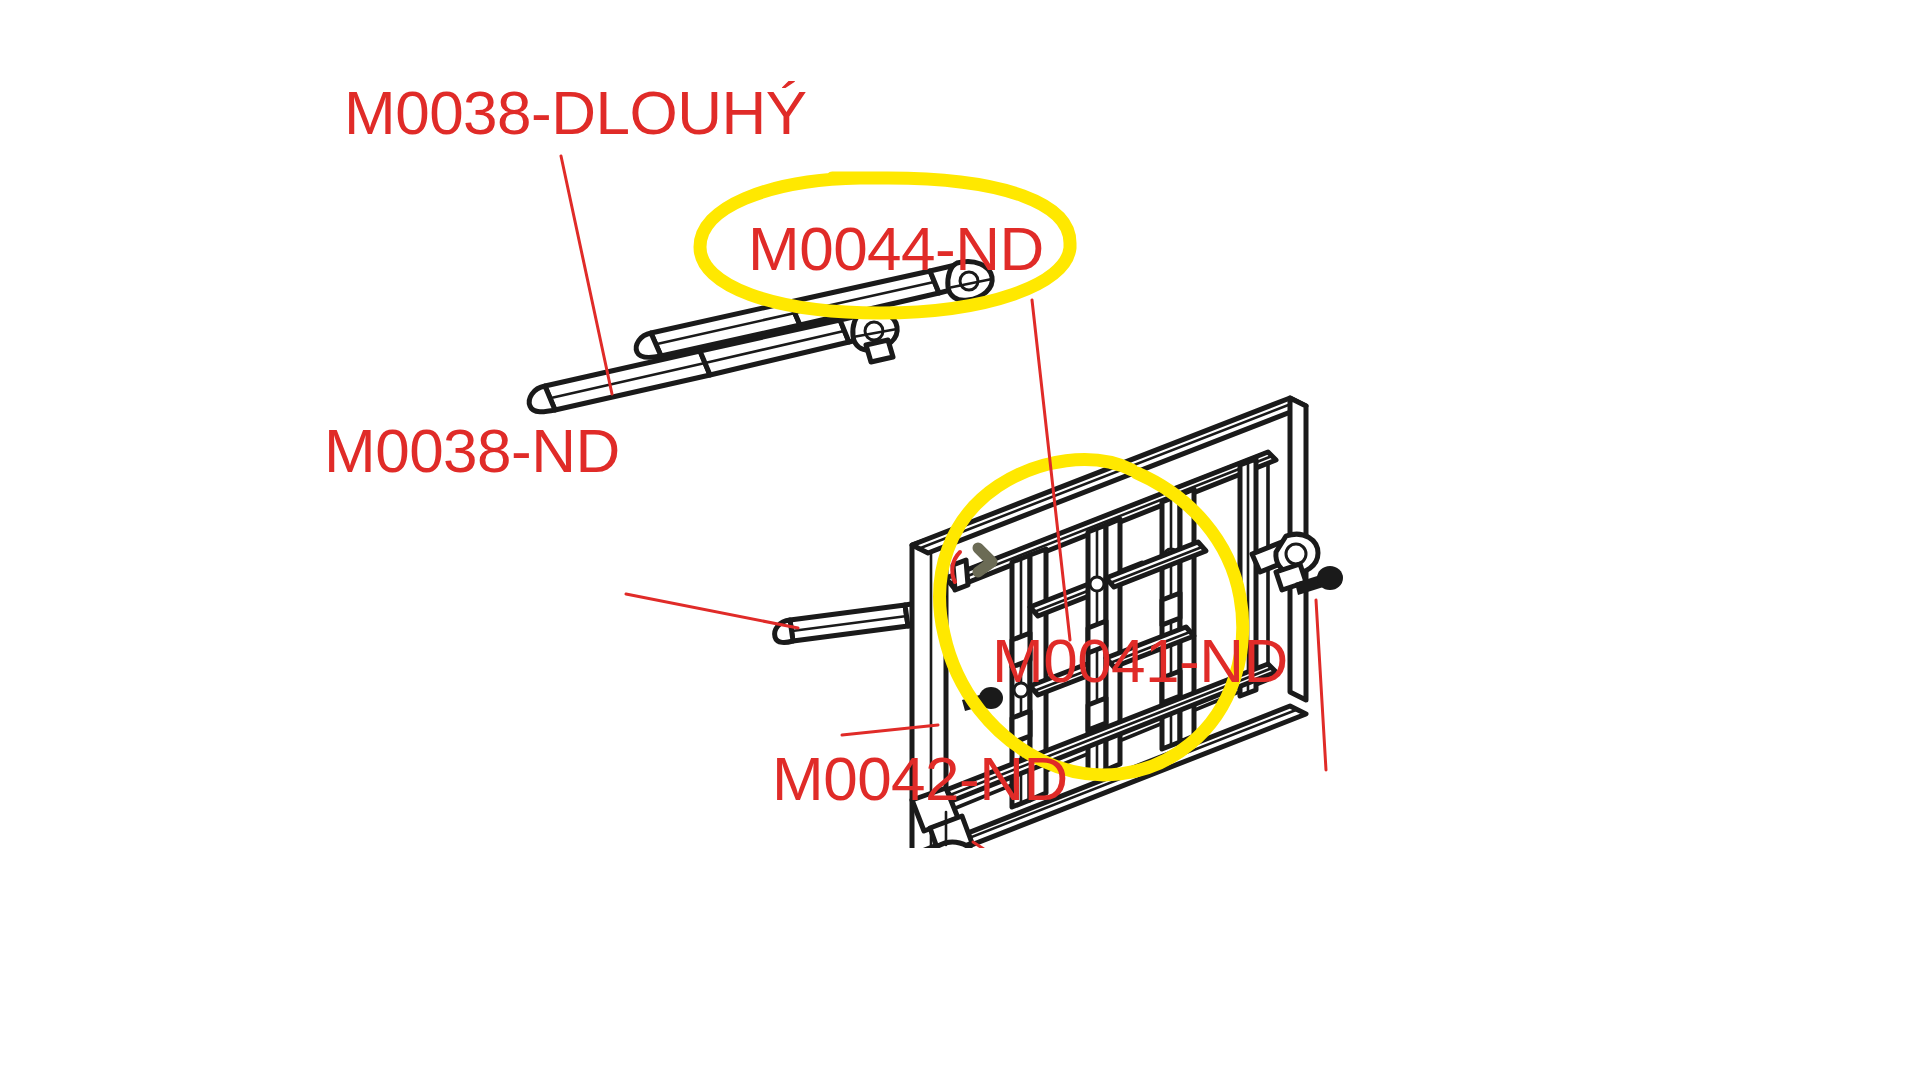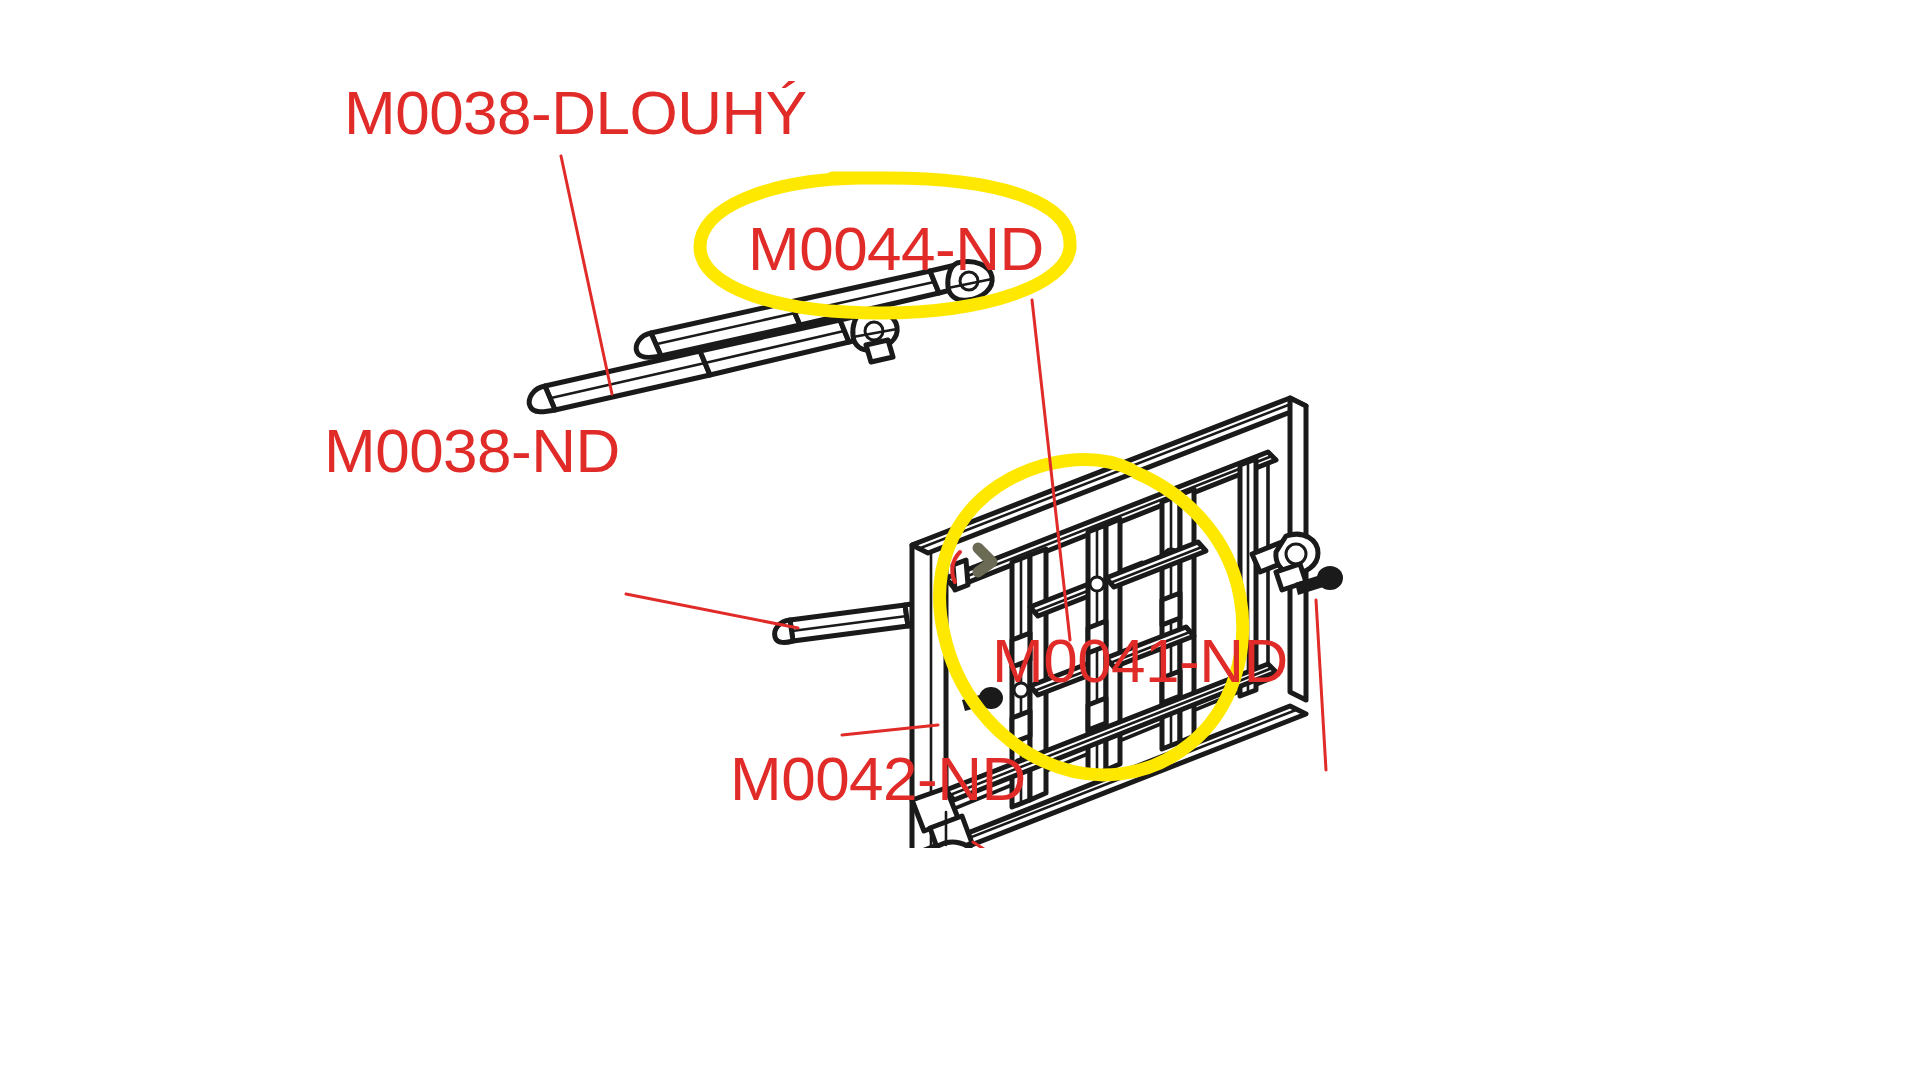--- a/index.html
+++ b/index.html
@@ -32,21 +32,21 @@
     letter-spacing: -0.5px;
     white-space: nowrap;
     line-height: 1;
     user-select: none;
   }
   .lbl-m0038-dlouhy { left: 344px; top: 82px; }
   .lbl-m0044-nd     { left: 712px; top: 218px; margin-left: 36px; }
   .lbl-m0038-nd     { left: 324px; top: 420px; }
   .lbl-m0037-nd     { left: 394px; top: 565px; }
   .lbl-m0041-nd     { left: 952px; top: 630px; margin-left: 40px; }
-  .lbl-m0042-nd     { left: 730px; top: 748px; }
+  .lbl-m0042-nd     { left: 772px; top: 748px; }
 </style>
 </head>
 <body>
 
 <div id="stage">
 
   <svg id="artboard" viewBox="0 0 1920 1080" xmlns="http://www.w3.org/2000/svg">
 
     <defs>
       <style>

